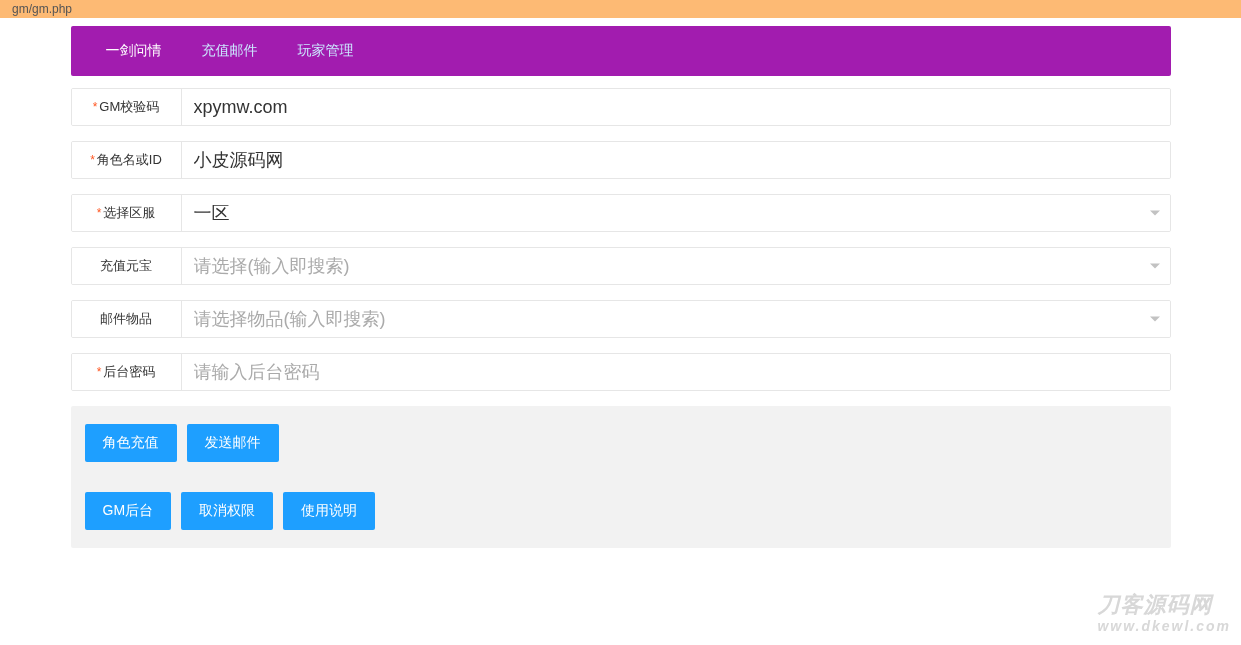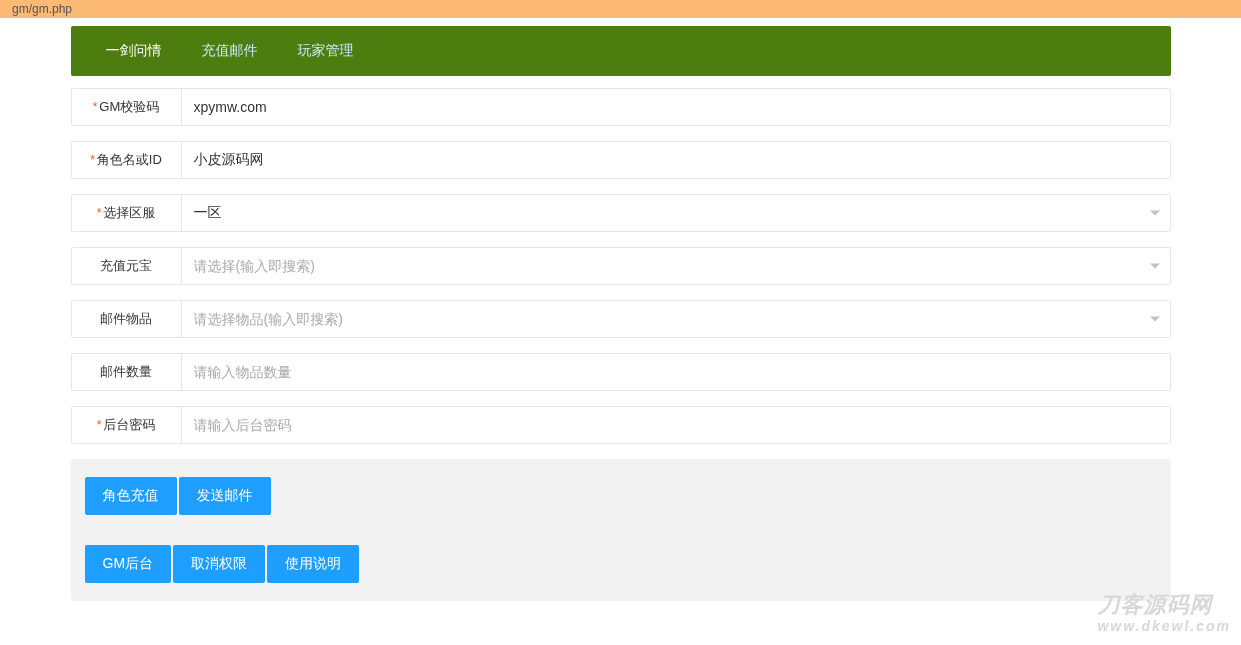--- a/index.html
+++ b/index.html
@@ -15,21 +15,21 @@
       font-size: 12px;
       color: #555;
       height: 18px;
     }
     .container {
       max-width: 1140px;
       margin: 0 auto;
       padding: 0 20px;
     }
     .tab-bar {
-      background: #4d7c0f;
+      background: #a21caf;
       border-radius: 2px;
       margin-top: 8px;
       height: 50px;
       display: flex;
       align-items: center;
       padding: 0 15px;
     }
     .tab-item {
       color: #cce9ff;
       padding: 0 20px;
@@ -63,42 +63,42 @@
       white-space: nowrap;
     }
     .form-label .req { color: #ff5722; margin-right: 2px; font-size: 12px; }
     .form-input-wrap { flex: 1; display: flex; align-items: center; position: relative; }
     .form-input {
       width: 100%;
       height: 100%;
       border: none;
       outline: none;
       padding: 0 12px;
-      font-size: 14px;
+      font-size: 18px;
       color: #333;
       font-family: inherit;
     }
     .form-input::placeholder { color: #aaa; }
     .select-arrow {
       position: absolute;
       right: 10px;
       top: 50%;
       transform: translateY(-50%);
       width: 0; height: 0;
       border-left: 5px solid transparent;
       border-right: 5px solid transparent;
       border-top: 5px solid #c2c2c2;
       pointer-events: none;
     }
     .button-section {
       background: #f2f2f2;
       padding: 18px 14px;
       border-radius: 2px;
     }
-    .button-row { display: flex; gap: 2px; }
+    .button-row { display: flex; gap: 10px; }
     .button-row + .button-row { margin-top: 30px; }
     .btn {
       background: #1E9FFF;
       color: #fff;
       border: none;
       border-radius: 2px;
       padding: 0 18px;
       height: 38px;
       font-size: 14px;
       cursor: pointer;
@@ -179,28 +179,20 @@
     <div class="form-row">
       <div class="form-label">
           <span>邮件物品</span>
         </div>
       <div class="form-input-wrap">
         <input class="form-input" placeholder="请选择物品(输入即搜索)" style="">
         <span class="select-arrow"></span>
       </div>
     </div>
 
-    <div class="form-row">
-      <div class="form-label">
-          <span>邮件数量</span>
-        </div>
-      <div class="form-input-wrap">
-        <input class="form-input" placeholder="请输入物品数量" style="">
-      </div>
-    </div>
 
     <div class="form-row">
       <div class="form-label">
           <span class="req">*</span>
           <span>后台密码</span>
         </div>
       <div class="form-input-wrap">
         <input class="form-input" type="password" placeholder="请输入后台密码" style="">
       </div>
     </div>

